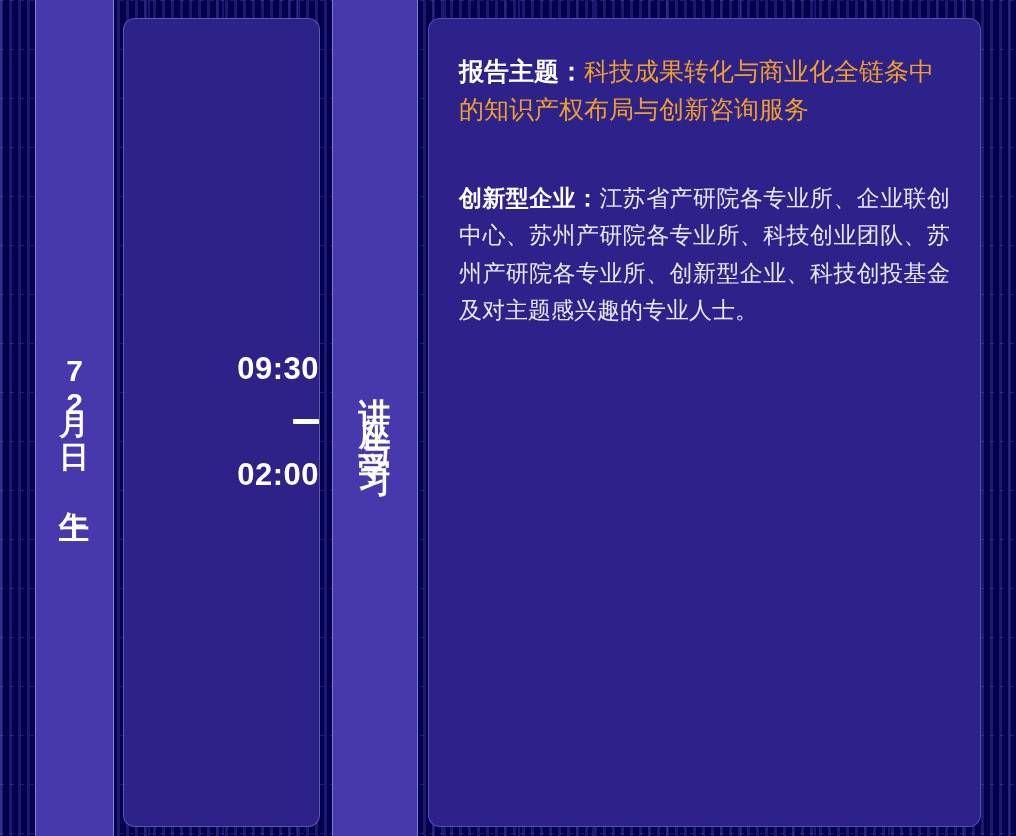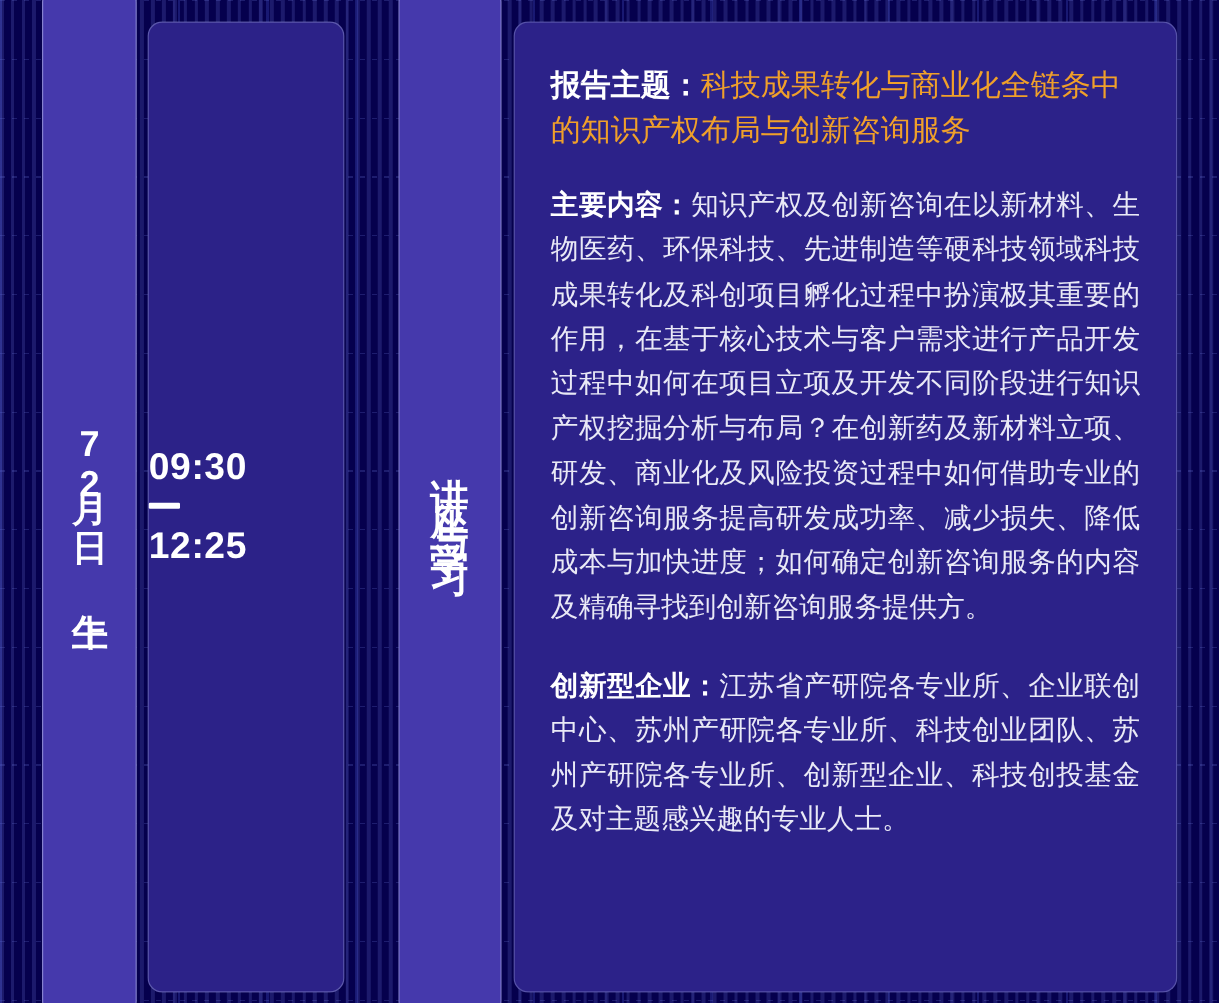--- a/index.html
+++ b/index.html
@@ -94,28 +94,29 @@
     font-size: 30px;
     writing-mode: vertical-rl;
     text-orientation: upright;
     margin-top: 68px;
   }
 
   
   #time-panel {
     left: 123px;
     top: 18px;
-    width: 164px;
+    width: 197px;
     height: 809px;
     background: #2c2288;
     border: 1px solid rgba(150,156,215,0.45);
     display: flex;
     flex-direction: column;
-    align-items: flex-start;
+    align-items: flex-end;
     justify-content: center;
+    gap: 20px;
   }
   .time-text {
     color: #ffffff;
     font-size: 31px;
     font-weight: bold;
     letter-spacing: 0.5px;
     line-height: 1.25;
   }
   .time-dash {
     width: 26px;
@@ -194,36 +195,33 @@
 <div id="schedule-row">
 
   <div class="panel" id="date-panel">
     <div class="date-main">7月2日</div>
     <div class="date-period">上午</div>
   </div>
 
   <div class="panel" id="time-panel">
     <div class="time-text">09:30</div>
     <div class="time-dash"></div>
-    <div class="time-text">12:25</div>
+    <div class="time-text">02:00</div>
   </div>
 
   <div class="panel" id="category-panel">
     <div class="category-text">讲座与学习</div>
   </div>
 
   <div class="panel" id="content-panel">
 
     <div class="block topic-line">
       <span class="label">报告主题：</span><span>科技成果转化与商业化全链条中的知识产权布局与创新咨询服务</span>
     </div>
 
-    <div class="block body-line">
-      <span class="label">主要内容：</span><span>知识产权及创新咨询在以新材料、生物医药、环保科技、先进制造等硬科技领域科技成果转化及科创项目孵化过程中扮演极其重要的作用，在基于核心技术与客户需求进行产品开发过程中如何在项目立项及开发不同阶段进行知识产权挖掘分析与布局？在创新药及新材料立项、研发、商业化及风险投资过程中如何借助专业的创新咨询服务提高研发成功率、减少损失、降低成本与加快进度；如何确定创新咨询服务的内容及精确寻找到创新咨询服务提供方。</span>
-    </div>
 
     <div class="spacer-gap"></div>
 
     <div class="block body-line">
       <span class="label">创新型企业：</span><span>江苏省产研院各专业所、企业联创中心、苏州产研院各专业所、科技创业团队、苏州产研院各专业所、创新型企业、科技创投基金及对主题感兴趣的专业人士。</span>
     </div>
 
   </div>
 
 </div>

